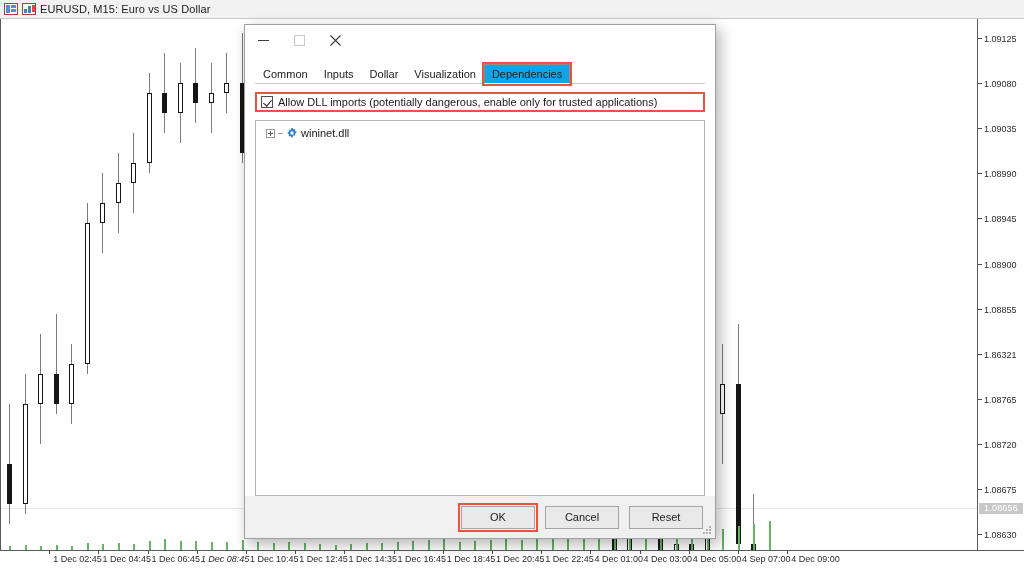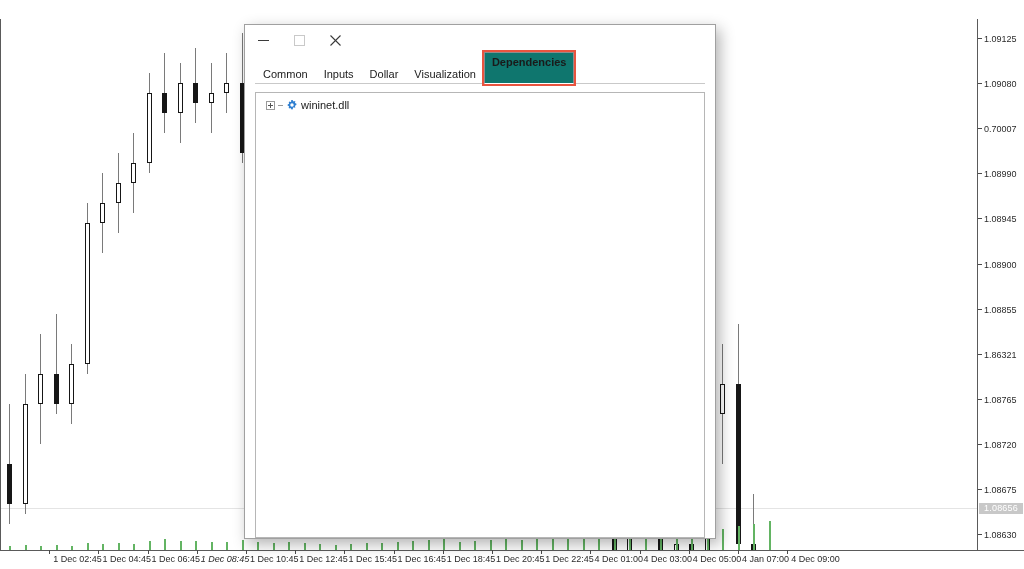--- a/index.html
+++ b/index.html
@@ -231,26 +231,25 @@
     font-size: 11px;
     color: #1a1a1a;
     padding: 3px 7px 3px 7px;
     height: 19px;
     line-height: 13px;
     white-space: nowrap;
     background: transparent;
     border: 1px solid transparent;
   }
   .tab.selected {
-    background: #0f766e;
+    background: #0ea5e9;
     border: 1px solid #8d8d8d;
     border-bottom-color: #ffffff;
     margin-bottom: -1px;
-    height: 32px;
-    font-weight: bold;
+    height: 20px;
   }
   .tab.highlight {
     outline: 2px solid #e8543f;
     outline-offset: 0px;
   }
   #tab-underline {
     height: 1px;
     background: #c9c9c9;
     margin-top: 0px;
     flex: 0 0 auto;
@@ -375,20 +374,25 @@
     background: #b0b0b0;
   }
 </style>
 </head>
 <body>
 
 <div id="app">
 
   <div id="chart-window">
 
+    <div id="chart-titlebar">
+      <span class="mini-icon a"></span>
+      <span class="mini-icon b"></span>
+      <span id="chart-title-text">EURUSD, M15:  Euro vs US Dollar</span>
+    </div>
 
     <div id="plot">
       <div id="plot-gridline" style="top: 489.042px;"></div>
       <div id="candles-layer">
           <div class="candle down" style="left: 6px; top: 0px;">
             <div class="wick" style="top: 384.811px; height: 120.267px;"></div>
             <div class="body" style="top: 444.944px; height: 40.0889px;"></div>
           </div>
           <div class="candle up" style="left: 21.5px; top: 0px;">
             <div class="wick" style="top: 354.744px; height: 140.311px;"></div>
@@ -635,21 +639,21 @@
           <div class="vol-bar" style="left: 736.5px; height: 24.36px;"></div>
           <div class="vol-bar" style="left: 752px; height: 26.04px;"></div>
           <div class="vol-bar" style="left: 767.5px; height: 29.4px;"></div>
         </div>
     </div>
 
     <div id="price-axis">
       <div id="price-ticks">
           <div class="price-tick" style="top: 14px;">1.09125</div>
           <div class="price-tick" style="top: 59.1px;">1.09080</div>
-          <div class="price-tick" style="top: 104.2px;">0.70007</div>
+          <div class="price-tick" style="top: 104.2px;">1.09035</div>
           <div class="price-tick" style="top: 149.3px;">1.08990</div>
           <div class="price-tick" style="top: 194.4px;">1.08945</div>
           <div class="price-tick" style="top: 239.5px;">1.08900</div>
           <div class="price-tick" style="top: 284.6px;">1.08855</div>
           <div class="price-tick" style="top: 329.7px;">1.86321</div>
           <div class="price-tick" style="top: 374.8px;">1.08765</div>
           <div class="price-tick" style="top: 419.9px;">1.08720</div>
           <div class="price-tick" style="top: 465px;">1.08675</div>
           <div class="price-tick" style="top: 510.1px;">1.08630</div>
         </div>
@@ -658,29 +662,29 @@
 
     <div id="time-axis">
       <div id="time-ticks">
           <div class="time-tick" style="left: 4px; margin-top: 19px;">1 Dec 2023</div>
           <div class="time-tick" style="left: 53.2px;">1 Dec 02:45</div>
           <div class="time-tick" style="left: 102.4px;">1 Dec 04:45</div>
           <div class="time-tick" style="left: 151.6px;">1 Dec 06:45</div>
           <div class="time-tick" style="left: 200.8px; font-style: italic;">1 Dec 08:45</div>
           <div class="time-tick" style="left: 250px;">1 Dec 10:45</div>
           <div class="time-tick" style="left: 299.2px;">1 Dec 12:45</div>
-          <div class="time-tick" style="left: 348.4px;">1 Dec 15:45</div>
+          <div class="time-tick" style="left: 348.4px;">1 Dec 14:35</div>
           <div class="time-tick" style="left: 397.6px;">1 Dec 16:45</div>
           <div class="time-tick" style="left: 446.8px;">1 Dec 18:45</div>
           <div class="time-tick" style="left: 496px;">1 Dec 20:45</div>
           <div class="time-tick" style="left: 545.2px;">1 Dec 22:45</div>
           <div class="time-tick" style="left: 594.4px;">4 Dec 01:00</div>
           <div class="time-tick" style="left: 643.6px;">4 Dec 03:00</div>
           <div class="time-tick" style="left: 692.8px; text-align: right;">4 Dec 05:00</div>
-          <div class="time-tick" style="left: 742px;">4 Jan 07:00</div>
+          <div class="time-tick" style="left: 742px;">4 Sep 07:00</div>
           <div class="time-tick" style="left: 791.2px;">4 Dec 09:00</div>
         </div>
     </div>
   </div>
 
   <div id="dialog">
 
     <div id="dialog-titlebar">
 
       <span class="win-btn">
@@ -705,29 +709,48 @@
 
       <div id="tabstrip">
           <div class="tab">Common</div>
           <div class="tab">Inputs</div>
           <div class="tab">Dollar</div>
           <div class="tab">Visualization</div>
           <div class="tab selected highlight">Dependencies</div>
         </div>
       <div id="tab-underline"></div>
 
+      <div id="dll-row">
+        <span class="checkbox"></span>
+        <span id="dll-label">Allow DLL imports (potentially dangerous, enable only for trusted applications)</span>
+      </div>
 
       <div id="tree-panel">
         <div class="tree-item">
           <span class="expander"></span>
           <span class="dash"></span>
           <svg class="gear-icon" viewBox="0 0 16 16">
             <path d="M8 1.2l1 .25.35 1.3 1.2.5 1.15-.7.9.9-.7 1.15.5 1.2 1.3.35.25 1-.25 1-1.3.35-.5 1.2.7 1.15-.9.9-1.15-.7-1.2.5L9 13.8l-1 .25-1-.25-.35-1.3-1.2-.5-1.15.7-.9-.9.7-1.15-.5-1.2-1.3-.35L2.2 8l.25-1 1.3-.35.5-1.2-.7-1.15.9-.9 1.15.7 1.2-.5L7 1.45 8 1.2z" fill="#2f7fd0"></path>
             <circle cx="8" cy="8" r="2.3" fill="#ffffff"></circle>
           </svg>
           <span class="tree-label">wininet.dll</span>
         </div>
       </div>
     </div>
 
+    <div id="dialog-footer">
+      <div id="footer-buttons" style="display:flex; gap:10px;">
+          <div class="dlg-btn highlight">OK</div>
+          <div class="dlg-btn">Cancel</div>
+          <div class="dlg-btn">Reset</div>
+        </div>
+      <div id="resize-grip">
+          <i style="left: 6px; top: 0px;"></i>
+          <i style="left: 3px; top: 3px;"></i>
+          <i style="left: 6px; top: 3px;"></i>
+          <i style="left: 0px; top: 6px;"></i>
+          <i style="left: 3px; top: 6px;"></i>
+          <i style="left: 6px; top: 6px;"></i>
+        </div>
+    </div>
 
   </div>
 </div>
 
 </body></html>

